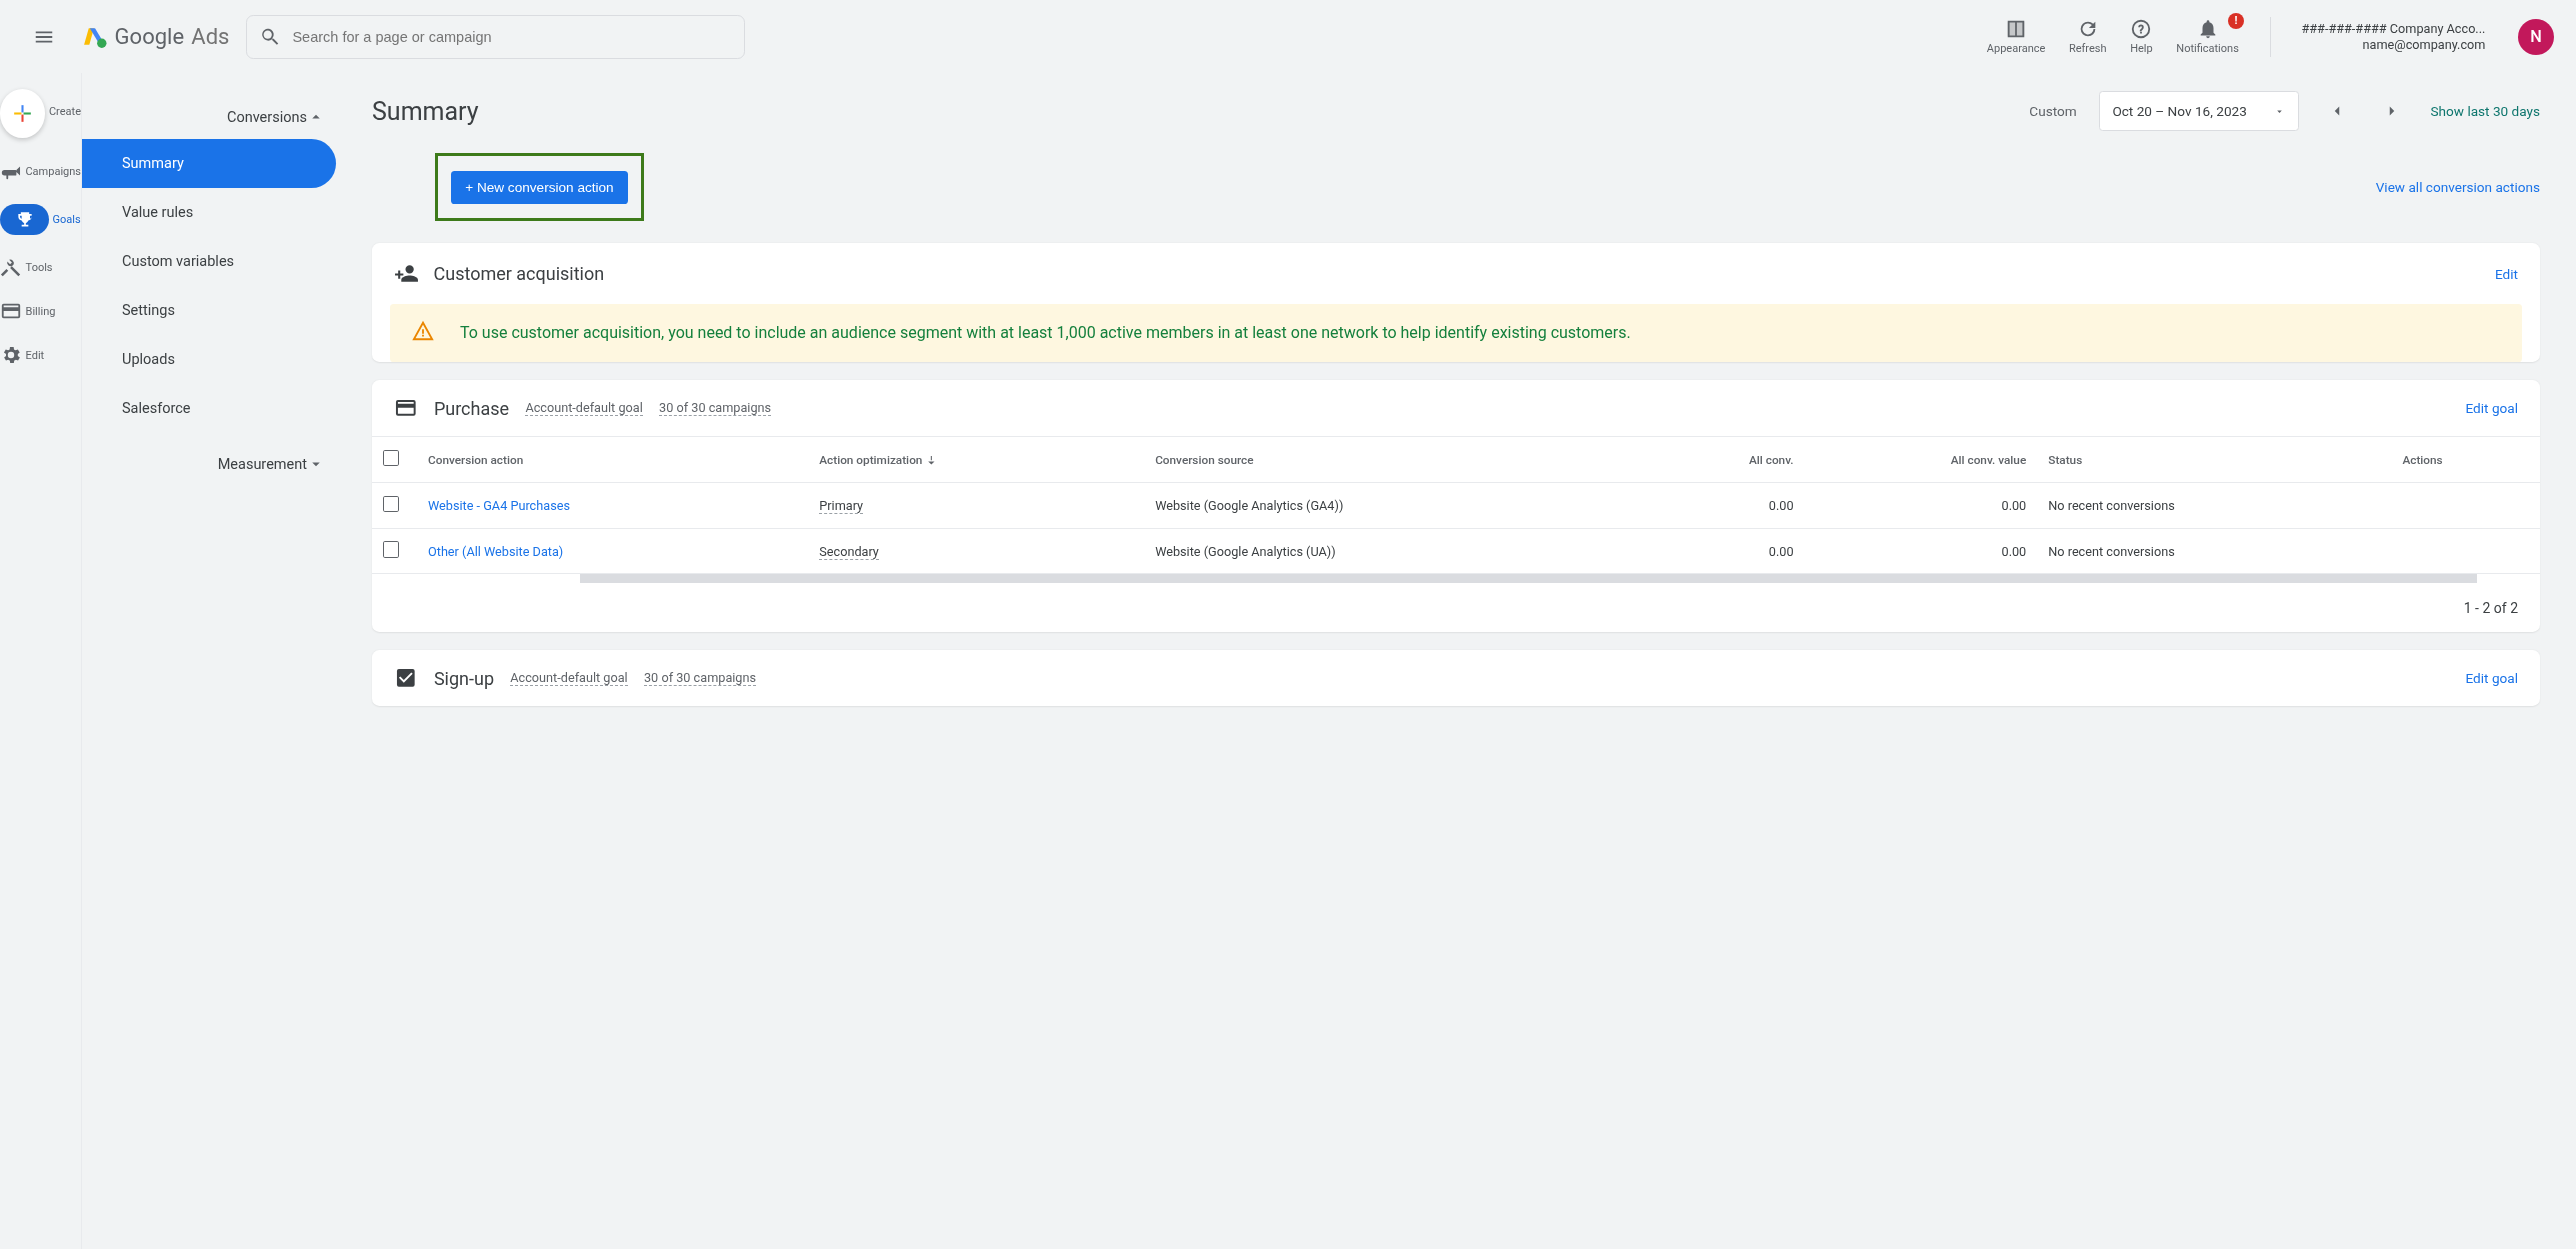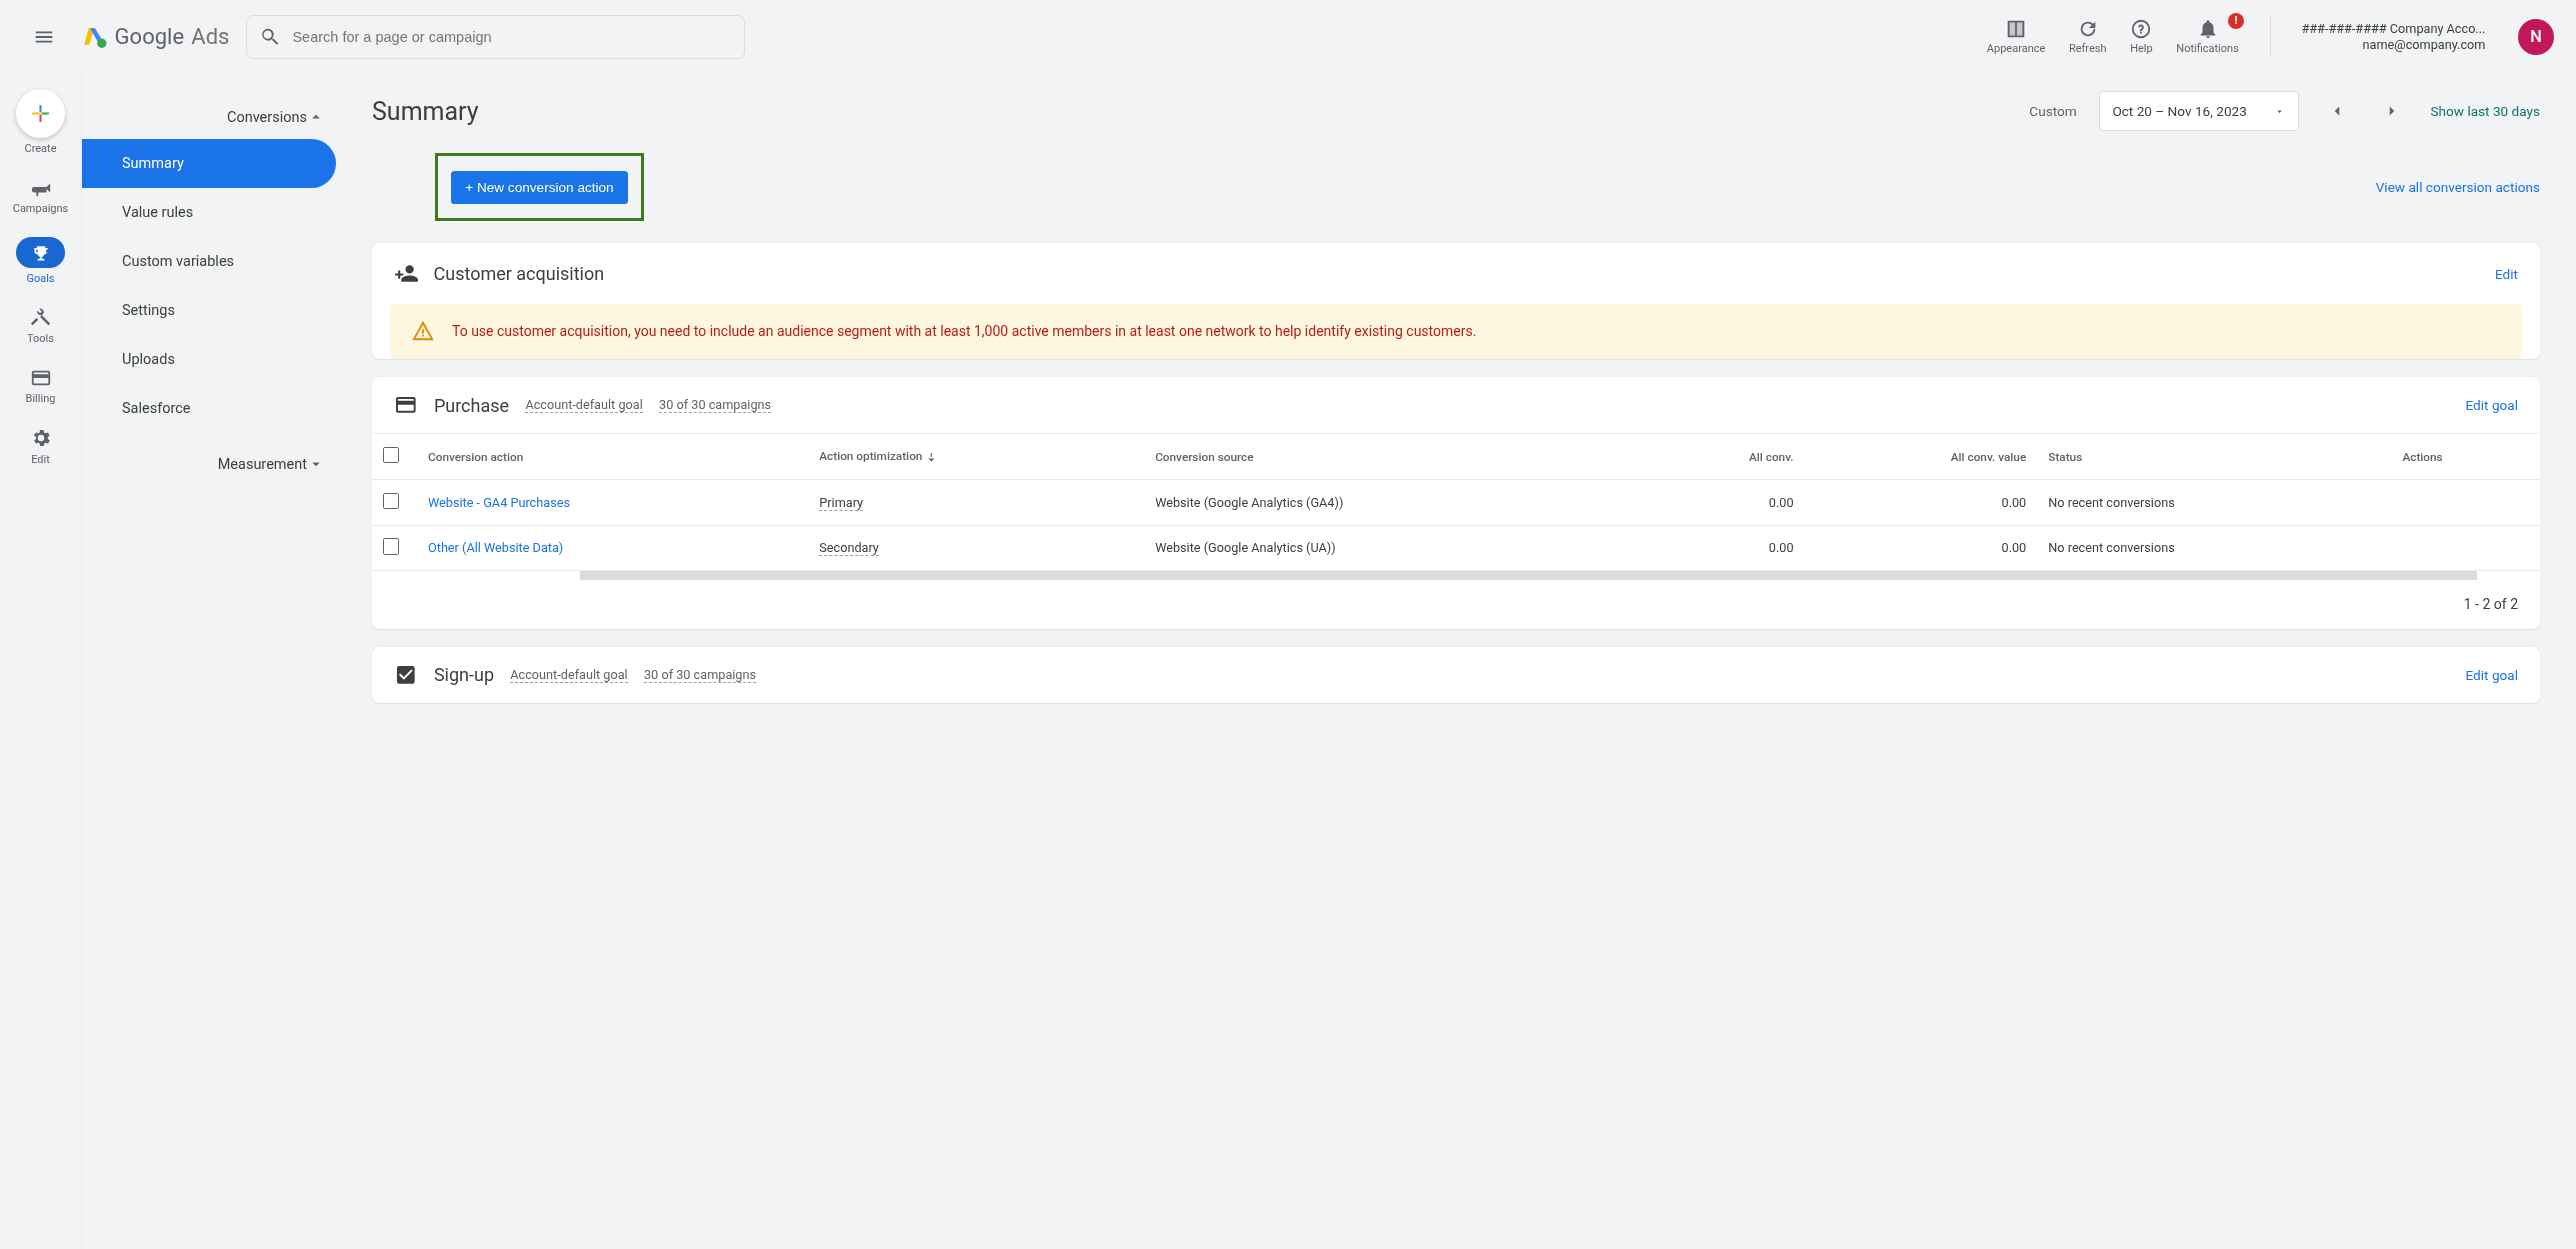--- a/index.html
+++ b/index.html
@@ -18,21 +18,21 @@
 .top-action { display:flex; flex-direction:column; align-items:center; gap:1.8px; cursor:pointer; color:#5f6368; position:relative;}
 .top-action .lbl { font-size:11px;}
 .notif-badge { position:absolute; top:-5.4px; right:-5.4px; width:16.3px; height:16.3px; background:#d93025; border-radius:50%; display:flex; align-items:center; justify-content:center;}
 .account-divider { width:0.9px; height:40px; background:#dadce0; margin:0 7.3px;}
 .account-info { display:flex; flex-direction:column; align-items:flex-end; font-size:12.7px; color:#3c4043; gap:1.8px;}
 .avatar { width:36px; height:36px; border-radius:50%; background:#c2185b; color:#fff; display:flex; align-items:center; justify-content:center; font-size:16.3px; font-weight:500; margin-left:9px;}
 
 
 .layout { display:flex; height: calc(100vh - 73px); }
 .rail { width:82px; background:#f1f3f4; border-right:0.9px solid #e8eaed; display:flex; flex-direction:column; align-items:center; padding-top:7.3px; gap:11px;}
-.rail-item { display:flex; flex-direction:column; align-items:center; gap:3.6px; cursor:pointer; color:#5f6368; padding:5.4px 0; width:100%;}
+.rail-item { display:flex; flex-direction:row; align-items:center; gap:3.6px; cursor:pointer; color:#5f6368; padding:5.4px 0; width:100%;}
 .rail-item.active { color:#1967d2; }
 .rail-item .pill { width:49px; height:31px; border-radius:15.4px; display:flex; align-items:center; justify-content:center;}
 .rail-item.active .pill { background:#1967d2; color:#fff;}
 .rail-item .lbl { font-size:11px;}
 .create-btn { width:49px; height:49px; border-radius:50%; background:#fff; box-shadow:0 1.8px 5.4px rgba(0,0,0,0.2); display:flex; align-items:center; justify-content:center; margin-top:3.6px;}
 
 .sidebar { width:272px; background:#f1f3f4; padding-top:22px; }
 .side-section { padding: 0 29px; display:flex; justify-content:flex-end; align-items:center; height:44px; cursor:pointer; font-size:14.5px; color:#3c4043;}
 .side-item { height:49px; display:flex; align-items:center; padding-left:40px; font-size:14.5px; color:#3c4043; cursor:pointer; border-radius:0 24.5px 24.5px 0; margin-right:18px;}
 .side-item.active { background:#1a73e8; color:#fff;}
@@ -48,21 +48,21 @@
 .action-row { display:flex; align-items:center; margin-bottom:22px; padding-left:63px;}
 .new-box { border:3.6px solid #3d7a1a; padding:14.5px 12.7px; display:inline-block;}
 .new-btn { background:#1a73e8; color:#fff; border:none; padding:9px 14.5px; border-radius:3.6px; font-size:13.6px; cursor:pointer;}
 .view-all { margin-left:auto; color:#1a73e8; font-size:13.6px; cursor:pointer;}
 
 .card { background:#fff; border-radius:7.3px; margin-bottom:18px; box-shadow:0 0.9px 1.8px rgba(0,0,0,0.08);}
 .card-head { display:flex; align-items:center; padding:18px 22px; gap:14.5px;}
 .card-title { font-size:18px; color:#3c4043; flex:1;}
 .card-edit { color:#1a73e8; font-size:13.6px; cursor:pointer;}
 .card-warning { margin:0 18px 18px 18px; background:#fef7e0; padding:16.3px 22px; display:flex; gap:18px; align-items:flex-start; border-radius:3.6px;}
-.card-warning-text { font-size:14px; color:#b91c1c; line-height:1.6;}
+.card-warning-text { font-size:16px; color:#15803d; line-height:1.6;margin-left:8px;}
 
 .card-subhead { display:flex; align-items:center; padding:16.3px 22px; gap:16.3px; border-bottom:0.9px solid #e8eaed;}
 .card-subhead .title { font-size:18px; color:#3c4043;}
 .dotted-link { font-size:12.7px; color:#5f6368; border-bottom:0.9px dashed #9aa0a6; cursor:pointer;}
 
 table { width:100%; border-collapse:collapse;}
 th, td { text-align:left; padding:12.7px 11px; font-size:12.7px; border-bottom:0.9px solid #e8eaed; color:#3c4043;}
 th { color:#5f6368; font-weight:500; font-size:11.8px;}
 th.right, td.right { text-align:right;}
 .checkbox { width:16.3px; height:16.3px; border:1.8px solid #5f6368; border-radius:1.8px; display:inline-block;}

